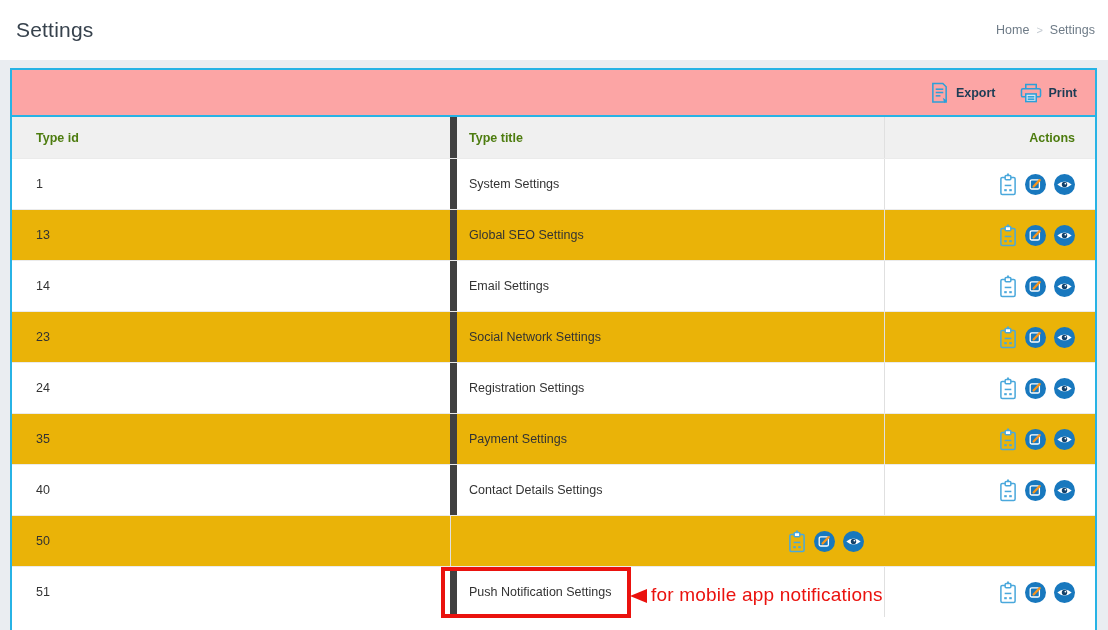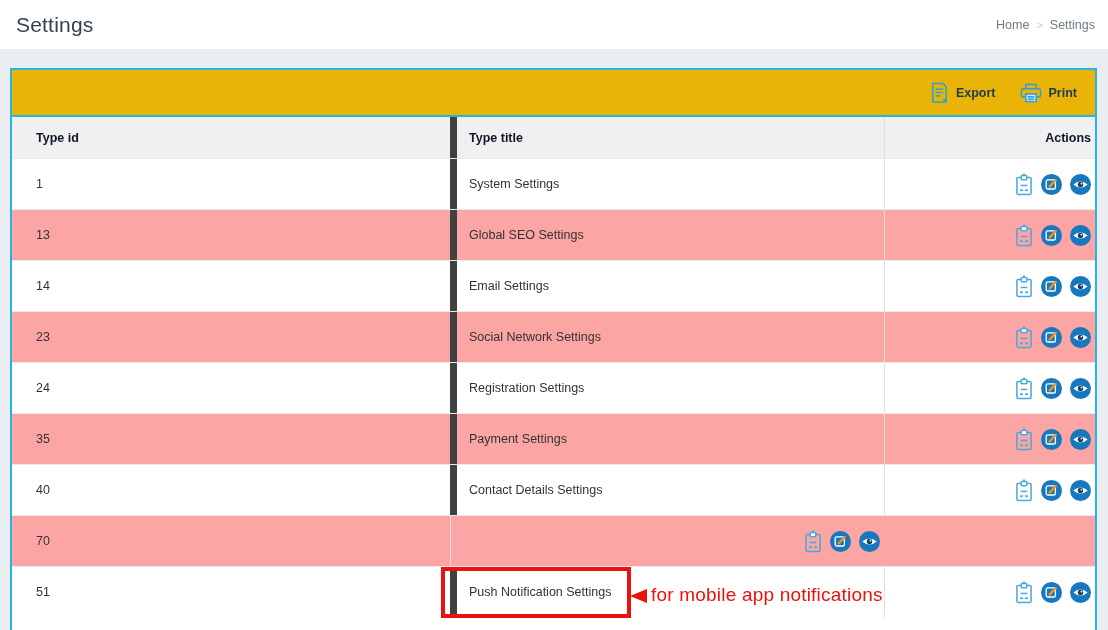--- a/index.html
+++ b/index.html
@@ -6,61 +6,61 @@
   html,body { width:1108px; height:630px; overflow:hidden; }
   body {
     position:relative;
     background:#eaedf1;
     font-family:"Liberation Sans","DejaVu Sans",sans-serif;
     color:#333;
   }
 
   
   .topbar {
-    height:49px; background:#ffffff;
+    height:60px; background:#ffffff;
     display:flex; align-items:center; justify-content:space-between;
     padding:0 13px 0 16px;
   }
   .page-title { font-size:21px; font-weight:400; color:#37424d; letter-spacing:.2px; }
   .breadcrumb { font-size:12.5px; color:#6e7b87; display:flex; align-items:center; gap:7px; }
   .breadcrumb .crumb-link { cursor:pointer; }
   .breadcrumb .sep { color:#c3cad1; font-size:11px; }
 
   
   .panel {
     position:absolute; left:10px; right:11px; top:68px; height:600px;
     background:#fff; border:2px solid #27b3e5;
   }
   .toolbar {
-    height:47px; background:#eab308; border-bottom:2px solid #27b3e5;
+    height:47px; background:#fca5a5; border-bottom:2px solid #27b3e5;
     display:flex; align-items:center; justify-content:flex-end;
     padding-right:18px; gap:24px;
   }
   .tool-btn {
     display:flex; align-items:center; gap:7px;
     background:none; border:none; cursor:pointer;
     font-family:inherit; font-size:12.5px; font-weight:bold; color:#1c3c55;
   }
 
   
   .thead, .tr {
     display:grid;
     grid-template-columns:438px 434px 1fr;
     align-items:center;
   }
   .thead {
     height:41px; background:#f0f0f0;
-    font-weight:bold; font-size:12.5px; color:#0f172a;
+    font-weight:bold; font-size:12.5px; color:#4d7c0f;
   }
   .th, .td { height:100%; display:flex; align-items:center; }
   .th-id, .td-id     { padding-left:24px; }
   .th-title, .td-title { padding-left:12px; border-left:7px solid #404040; }
-  .th-actions, .td-actions { justify-content:flex-end; padding-right:4px; border-left:1px solid #e0e0e0; }
+  .th-actions, .td-actions { justify-content:flex-end; padding-right:20px; border-left:1px solid #e0e0e0; }
   .tr { height:51px; font-size:12.5px; color:#333; border-top:1px solid #ebebeb; background:#fff; }
-  .tr.alt { background:#fca5a5; }
+  .tr.alt { background:#eab308; }
   .td-actions { gap:8px; }
   .icon-btn { display:inline-flex; align-items:center; justify-content:center; cursor:pointer; }
 
   
   .annotation-box {
     position:absolute; left:441px; top:567px; width:190px; height:51px;
     border:4px solid #ea120e; pointer-events:none;
   }
   .annotation-arrow {
     position:absolute; left:630px; top:589px; width:0; height:0;
@@ -334,21 +334,21 @@
           <circle cx="10.5" cy="10.5" r="10.5" fill="#1878be"></circle>
           <path d="M3.3 10.5 Q10.5 4.3 17.7 10.5 Q10.5 16.7 3.3 10.5 Z" fill="#fff"></path>
           <circle cx="10.5" cy="10.5" r="2.7" fill="#14426b"></circle>
           <circle cx="11.4" cy="9.6" r="0.9" fill="#fff"></circle>
         </svg>
       </span>
     </div>
   </div>
 
   <div class="tr alt">
-    <div class="td td-id">70</div>
+    <div class="td td-id">50</div>
     <div class="td td-actions">
       <span class="icon-btn">
         <svg width="18" height="23" viewBox="0 0 19 24" fill="none" stroke="#4aa8dc" stroke-width="1.6">
           <line x1="9.5" y1="0.5" x2="9.5" y2="3" stroke-width="2"></line>
           <rect x="2" y="4.5" width="15" height="18" rx="1.5"></rect>
           <rect x="6.5" y="2.5" width="6" height="4.5" rx="1" fill="#fff"></rect>
           <line x1="6" y1="13" x2="13" y2="13"></line>
           <line x1="5.5" y1="18" x2="8.2" y2="18" stroke-width="2.2"></line>
           <line x1="10.8" y1="18" x2="13.5" y2="18" stroke-width="2.2"></line>
         </svg>

